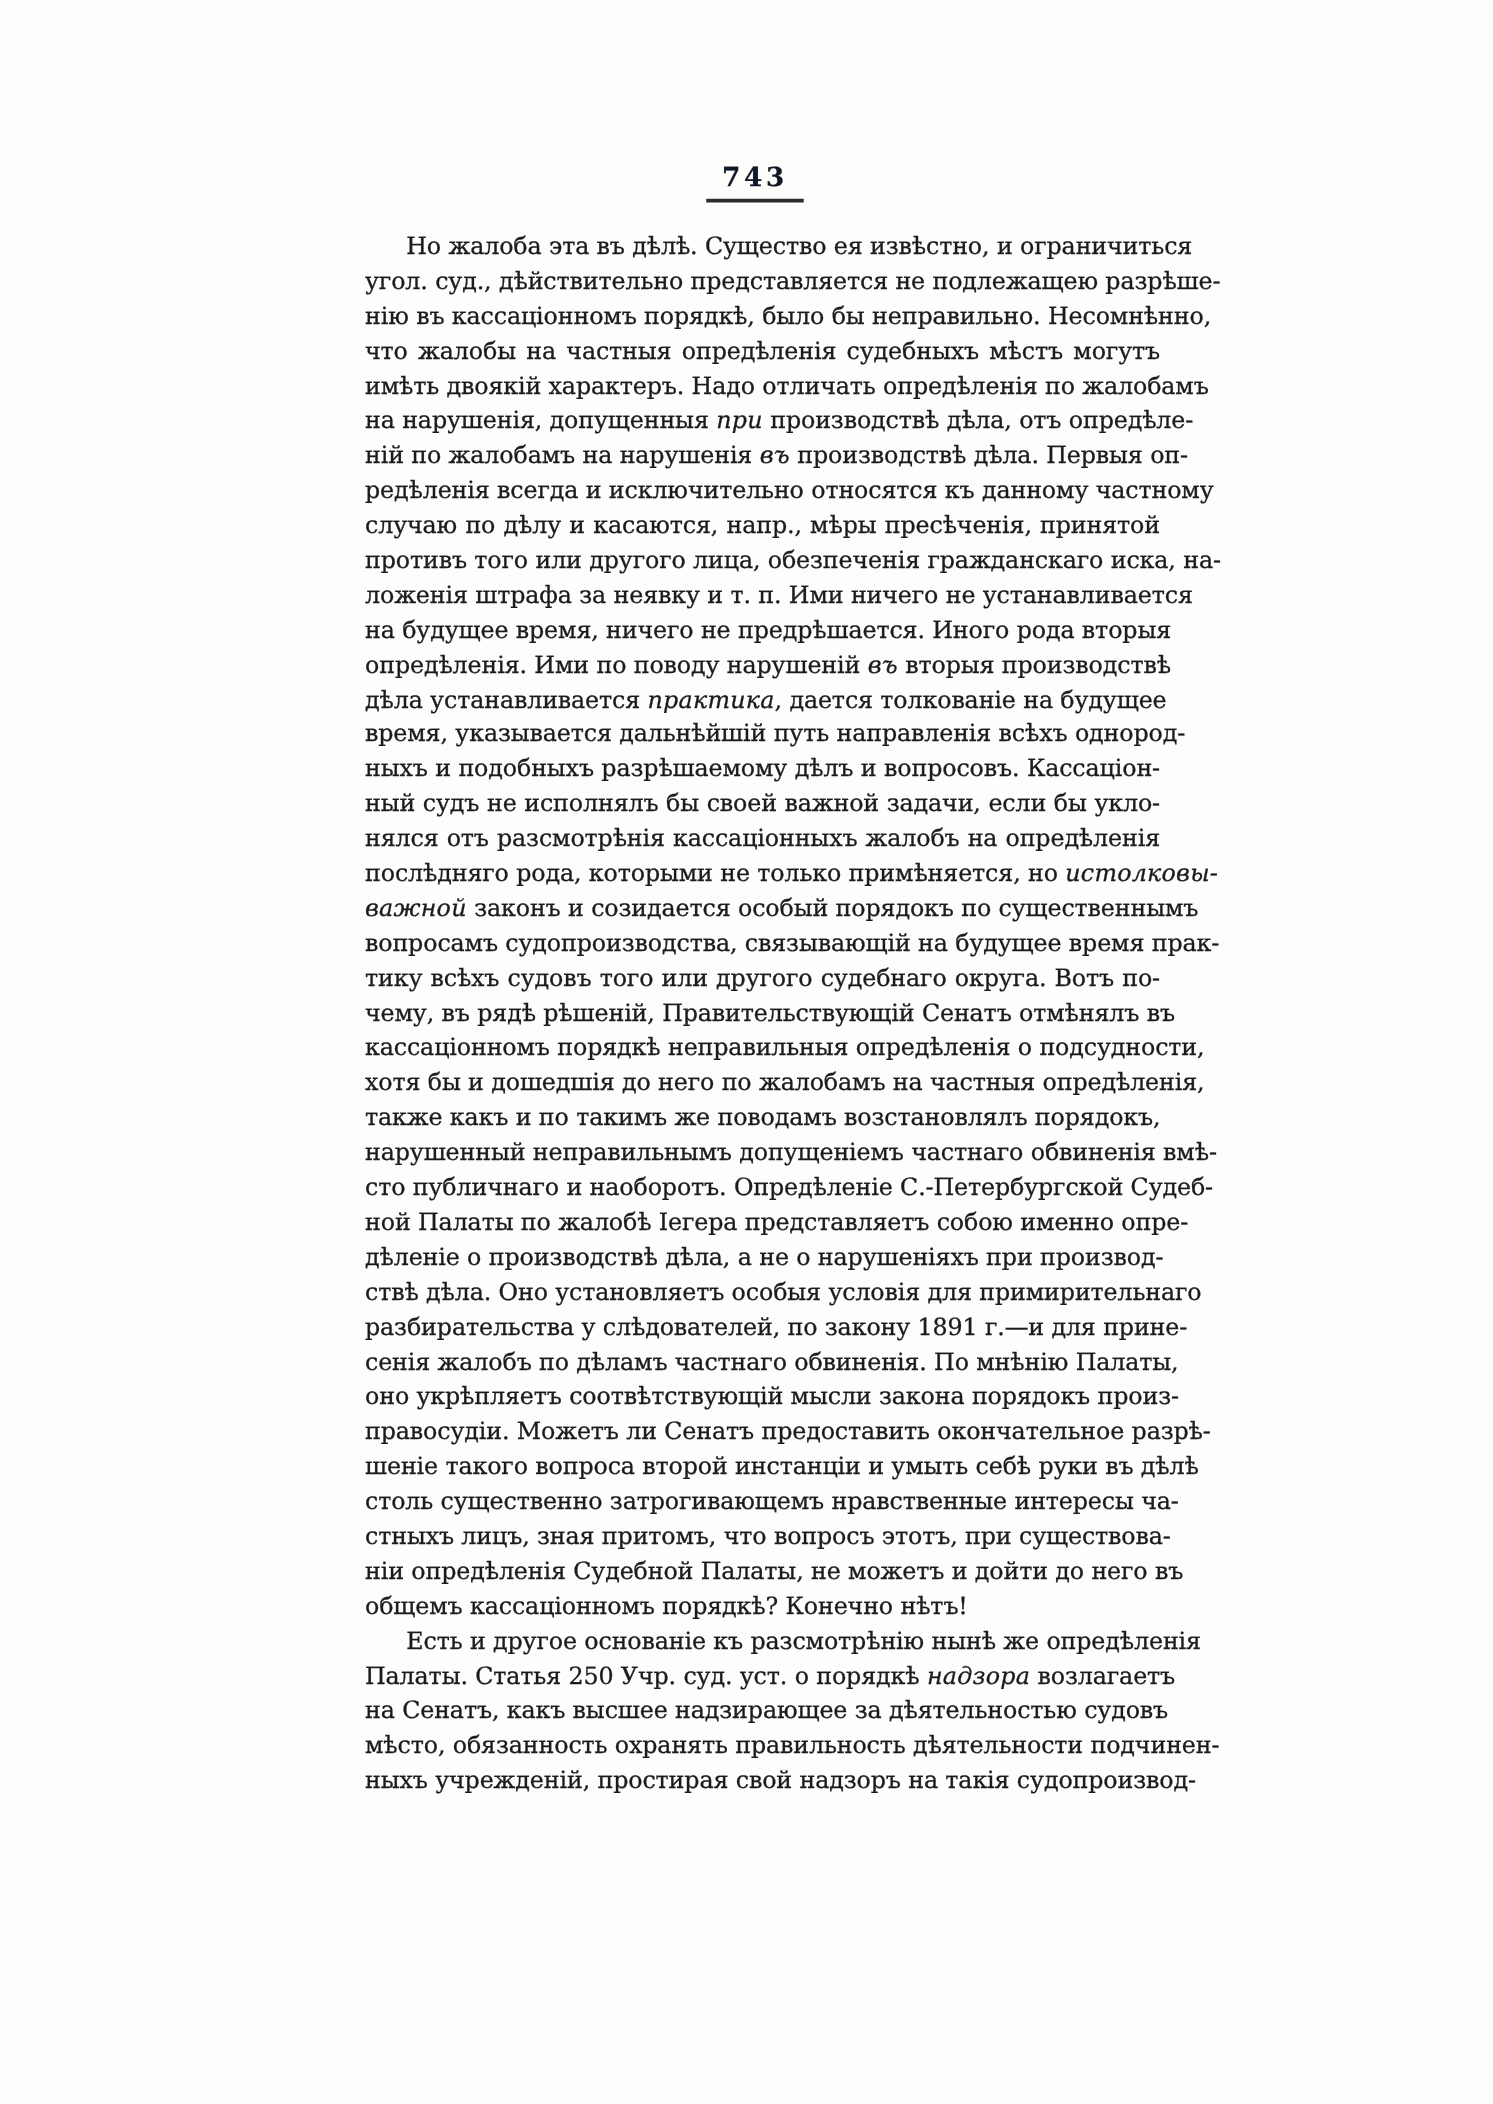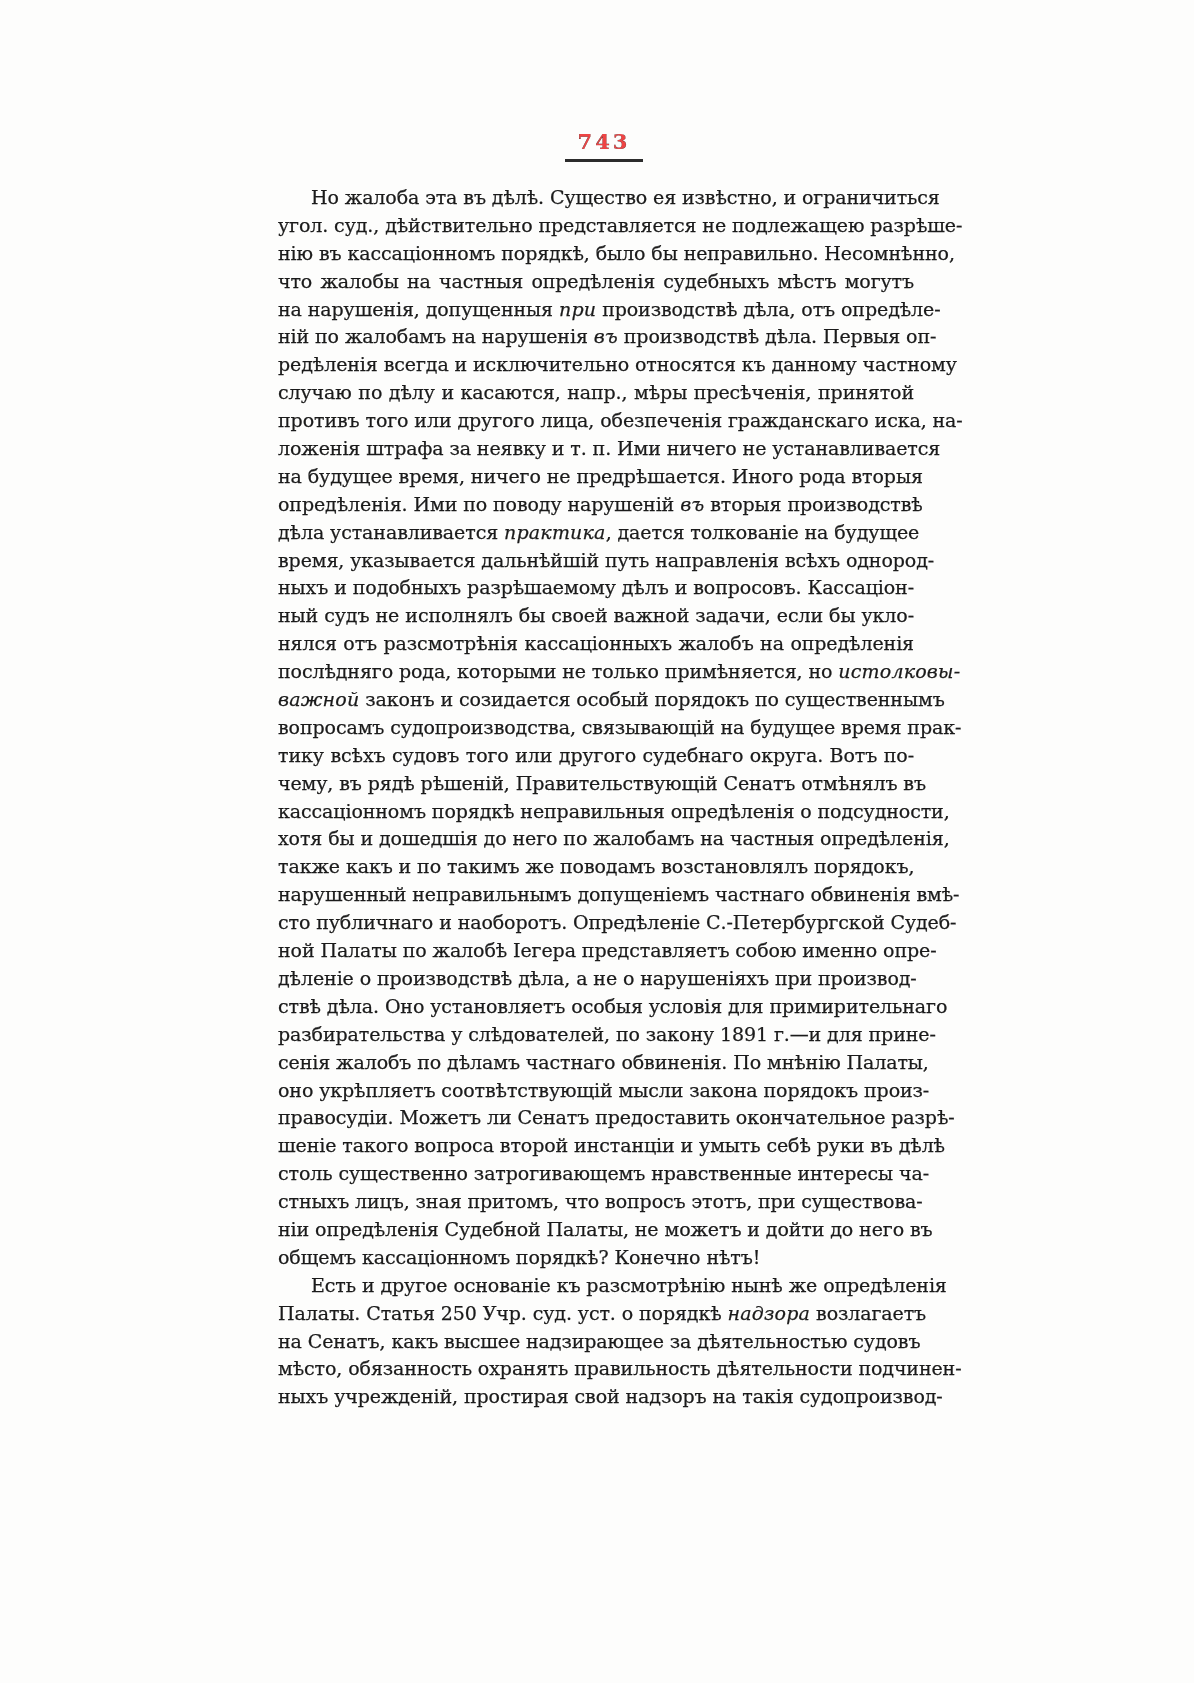--- a/index.html
+++ b/index.html
@@ -21,33 +21,33 @@
     position: absolute;
     left: 286px;
     top: 130px;
     width: 636px;
     text-align: center;
   }
   .page-number {
     font-size: 21px;
     font-weight: 700;
     letter-spacing: 3px;
-    color: #ef4444;
+    color: #0f172a;
     line-height: 24px;
     -webkit-text-stroke: 0.2px #151515;
   }
   .page-number-rule {
     width: 78px;
     height: 2.5px;
     background: #2c2c2c;
     margin: 5px auto 0 auto;
   }
   .text-block {
     position: absolute;
-    left: 278px;
+    left: 292px;
     top: 184px;
     width: 636px;
     font-size: 19px;
     line-height: 27.9px;
     letter-spacing: -0.1px;
     -webkit-text-stroke: 0.25px #1b1b1b;
   }
   .line {
     text-align: justify;
     text-align-last: justify;
@@ -73,20 +73,21 @@
   <div class="page-number-wrap">
     <div class="page-number">743</div>
     <div class="page-number-rule"></div>
   </div>
 
   <div class="text-block" id="text-block">
       <div class="line indent"><span>Но жалоба эта въ дѣлѣ. Существо ея извѣстно, и ограничиться</span></div>
       <div class="line"><span>угол. суд., дѣйствительно представляется не подлежащею разрѣше-</span></div>
       <div class="line"><span>нію въ кассаціонномъ порядкѣ, было бы неправильно. Несомнѣнно,</span></div>
       <div class="line"><span>что жалобы на частныя опредѣленія судебныхъ мѣстъ могутъ</span></div>
+      <div class="line"><span>имѣть двоякій характеръ. Надо отличать опредѣленія по жалобамъ</span></div>
       <div class="line"><span>на нарушенія, допущенныя </span><i>при</i><span> производствѣ дѣла, отъ опредѣле-</span></div>
       <div class="line"><span>ній по жалобамъ на нарушенія </span><i>въ</i><span> производствѣ дѣла. Первыя оп-</span></div>
       <div class="line"><span>редѣленія всегда и исключительно относятся къ данному частному</span></div>
       <div class="line"><span>случаю по дѣлу и касаются, напр., мѣры пресѣченія, принятой</span></div>
       <div class="line"><span>противъ того или другого лица, обезпеченія гражданскаго иска, на-</span></div>
       <div class="line"><span>ложенія штрафа за неявку и т. п. Ими ничего не устанавливается</span></div>
       <div class="line"><span>на будущее время, ничего не предрѣшается. Иного рода вторыя</span></div>
       <div class="line"><span>опредѣленія. Ими по поводу нарушеній </span><i>въ</i><span> вторыя производствѣ</span></div>
       <div class="line"><span>дѣла устанавливается </span><i>практика</i><span>, дается толкованіе на будущее</span></div>
       <div class="line"><span>время, указывается дальнѣйшій путь направленія всѣхъ однород-</span></div>

